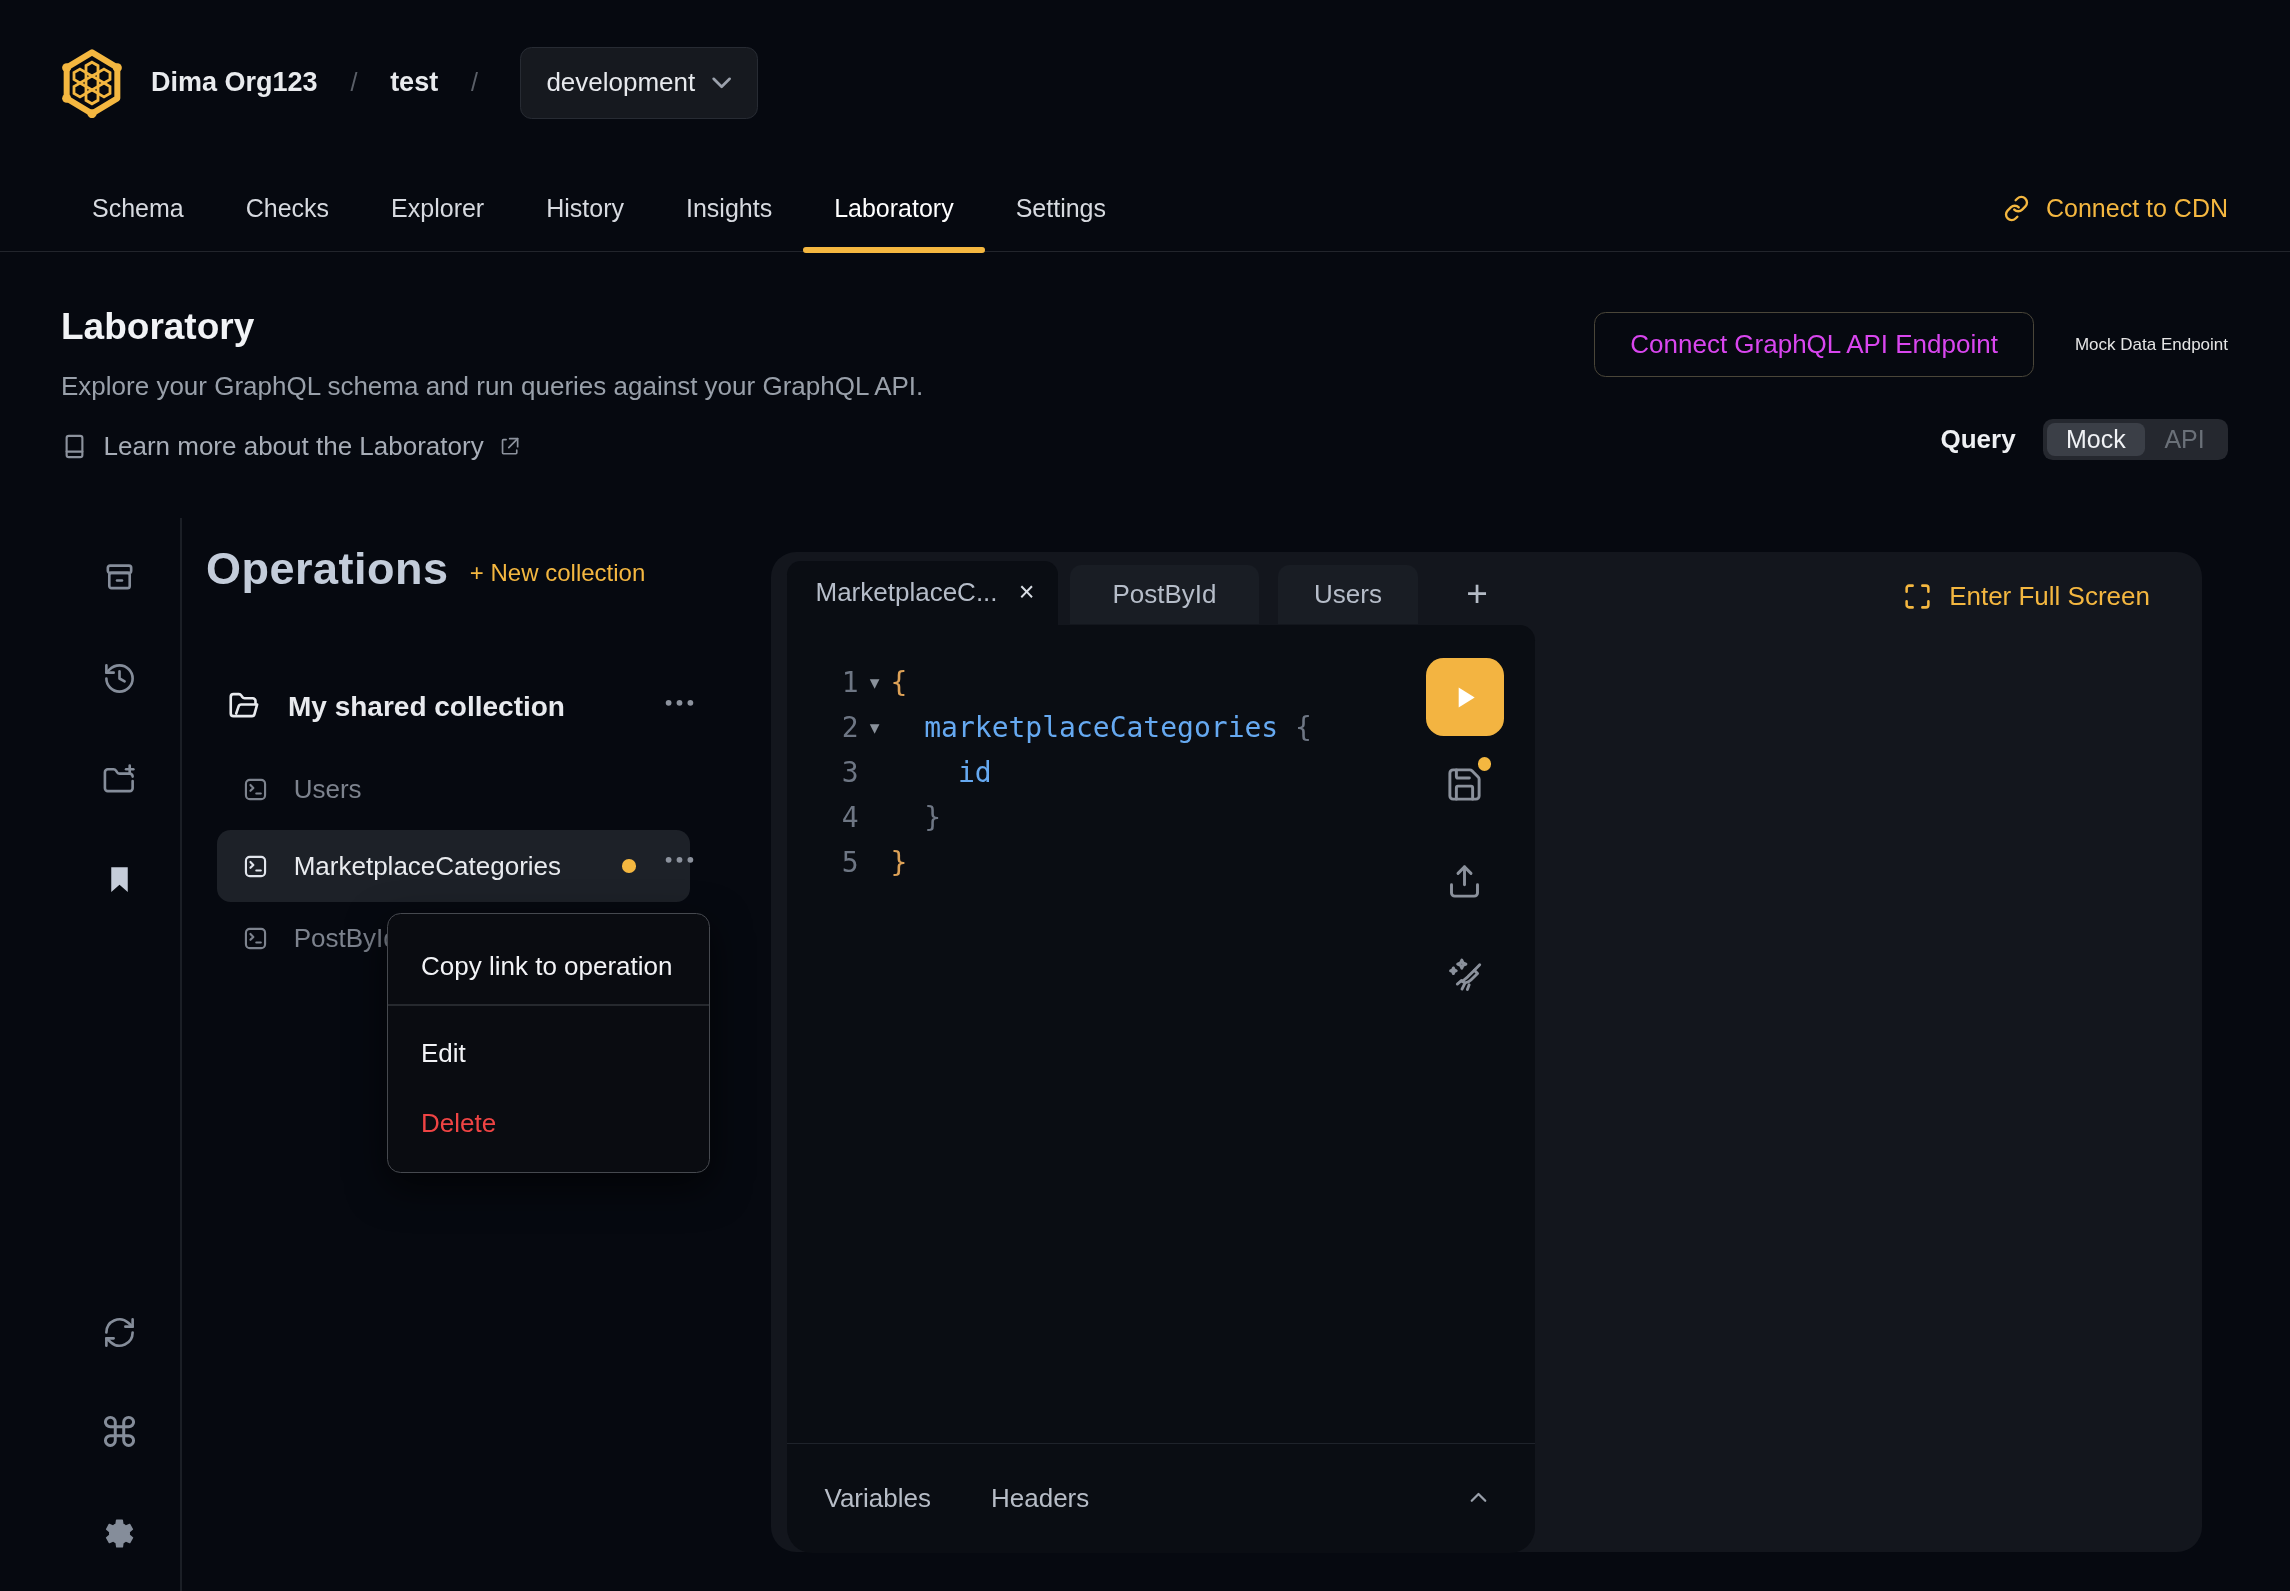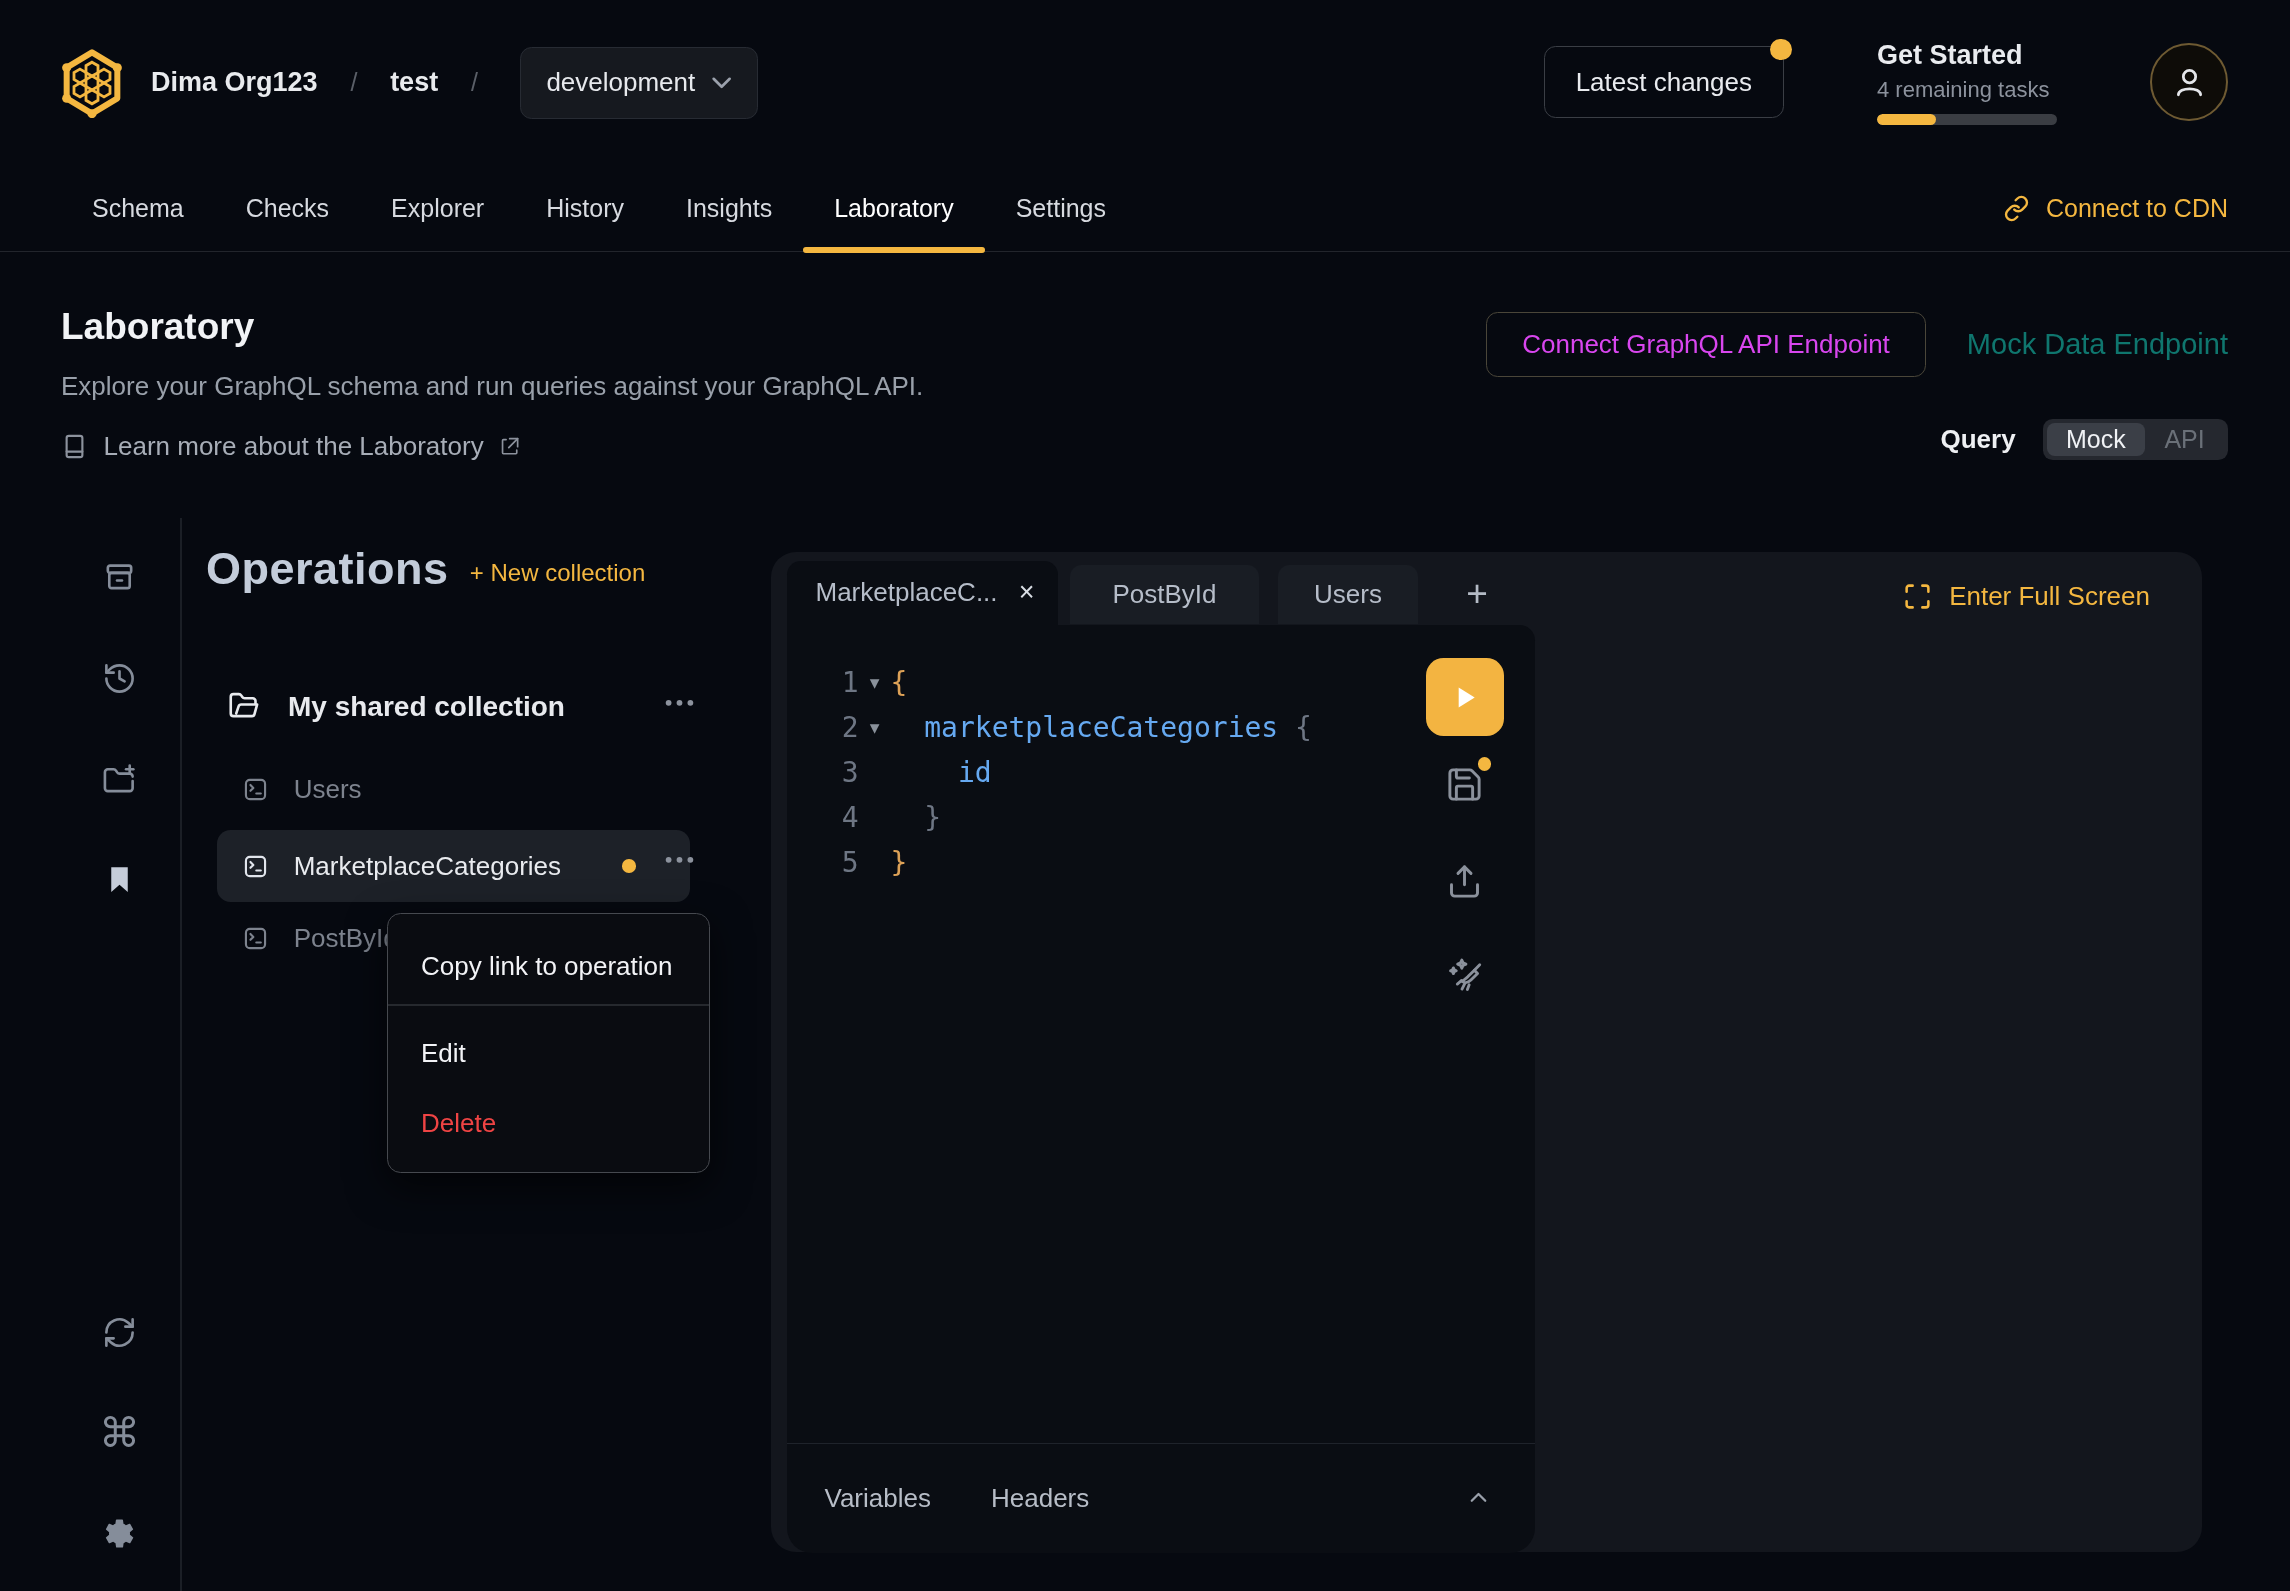--- a/index.html
+++ b/index.html
@@ -37,21 +37,21 @@
   .nav-underline { position:absolute; left:0; right:0; bottom:-1.9px; height:5.8px; border-radius:2.9px; background:#f4b740; }
   .cdn-link { margin-left:auto; margin-right:62px; align-self:center; display:flex; align-items:center; gap:15.5px; color:#f4b740; font-size:25px; cursor:pointer; }
 
   
   .page-head { position:absolute; top:252px; left:61px; right:62px; height:262px; }
   .page-title { margin-top:54px; font-size:37px; font-weight:700; color:#f1f3f6; }
   .page-desc { margin-top:23px; font-size:26px; color:#99a0aa; }
   .learn-row { margin-top:29px; display:flex; align-items:center; gap:15.5px; color:#a7adb7; font-size:26px; cursor:pointer; }
   .ph-right { position:absolute; top:60px; right:0; display:flex; align-items:center; gap:41px; }
   .endpoint-btn { height:65px; border:1px solid #4a4639; border-radius:11.6px; background:transparent; padding:0 35px; display:flex; align-items:center; font-size:26px; color:#d946ef; cursor:pointer; }
-  .mock-endpoint { font-size:29px; color:#0f766e; cursor:pointer; }
+  .mock-endpoint { font-size:17px; color:#e5e5e5; cursor:pointer; }
   .query-row { position:absolute; top:167px; right:0; display:flex; align-items:center; gap:27px; }
   .query-label { font-size:26px; font-weight:700; color:#eef0f3; }
   .mode-toggle { display:flex; background:#25282f; border-radius:9.7px; padding:3.9px; }
   .mode-seg { height:33px; padding:0 19.4px; display:flex; align-items:center; font-size:25px; border-radius:7.8px; cursor:pointer; }
   .mode-seg.selected { background:#3b3f47; color:#f0f2f5; }
   .mode-seg.unselected { color:#6a7078; }
 
   
   .rail-divider { position:absolute; left:180px; top:518px; bottom:0; width:1.9px; background:#1b1f26; }
   .rail-icon { position:absolute; left:102px; width:35px; height:35px; color:#858d9a; cursor:pointer; display:flex; align-items:center; justify-content:center; }
@@ -142,41 +142,20 @@
     <span class="crumb">Dima Org123</span>
     <span class="crumb-sep">/</span>
     <span class="crumb">test</span>
     <span class="crumb-sep">/</span>
     <div class="target-select">
       <span>development</span>
       <span>
         <svg width="21.3" height="13.6" viewBox="0 0 16 10" fill="none" stroke="#9ba1ac" stroke-width="2" stroke-linecap="round" stroke-linejoin="round">
             <path d="M2 2 L8 8 L14 2"></path>
           </svg>
-      </span>
-    </div>
-  </div>
-  <div class="header-right">
-    <button class="latest-btn">
-      <span>Latest changes</span>
-      <span class="latest-dot"></span>
-    </button>
-    <div class="get-started">
-      <div class="gs-title">Get Started</div>
-      <div class="gs-sub">4 remaining tasks</div>
-      <div class="gs-bar">
-        <div class="gs-fill" style="width: 33%;"></div>
-      </div>
-    </div>
-    <div class="avatar">
-      <span>
-        <svg width="37" height="37" viewBox="0 0 24 24" fill="none" stroke="#e4e6ea" stroke-width="1.8" stroke-linecap="round">
-          <circle cx="12" cy="8.2" r="4"></circle>
-            <path d="M4.8 20c0-5.2 14.4-5.2 14.4 0"></path>
-        </svg>
       </span>
     </div>
   </div>
 </div>
 
 <div class="nav">
   <div class="nav-tab">
       <span>Schema</span>
     </div>
   <div class="nav-tab">

